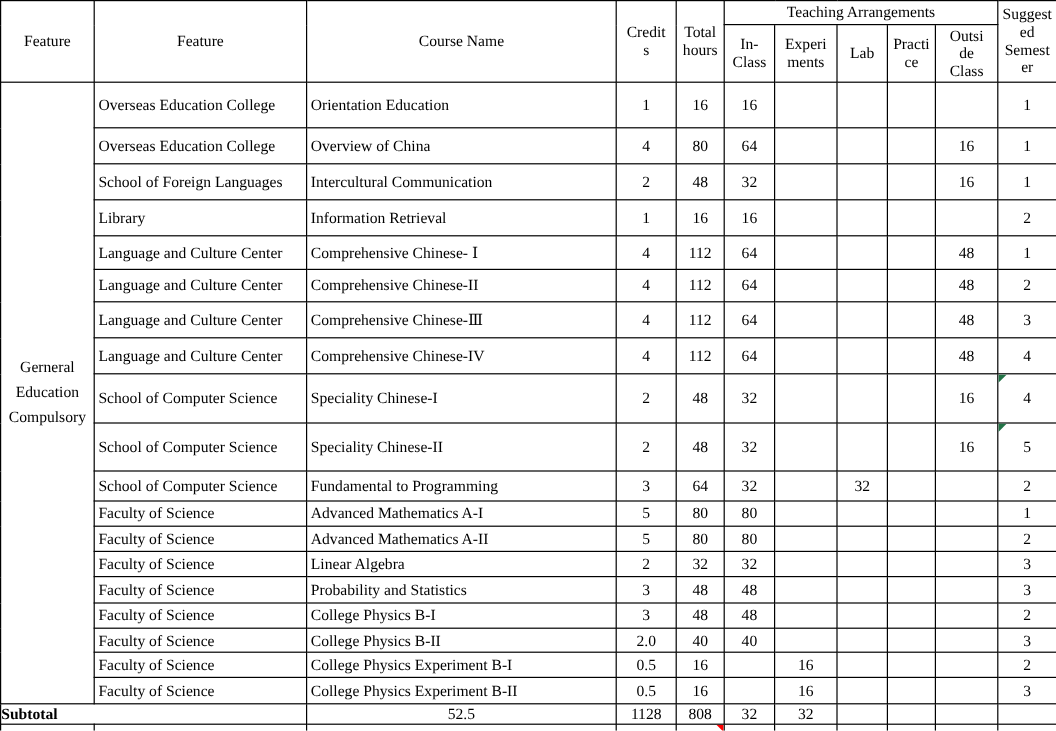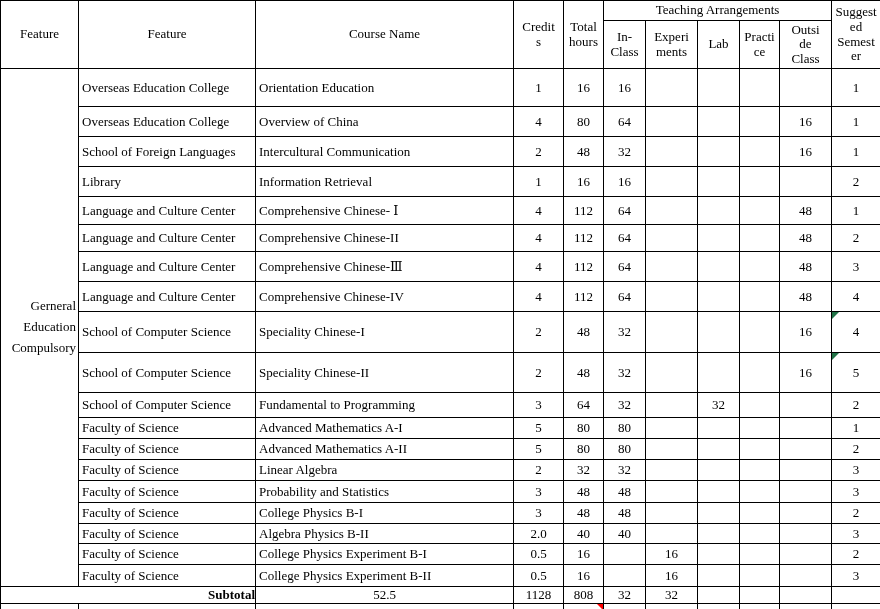--- a/index.html
+++ b/index.html
@@ -27,22 +27,22 @@
   }
   .grid th {
     font-weight: normal;
     text-align: center;
     white-space: pre-line;
     line-height: 1.12;
     padding: 0 1px;
   }
   td.txt { text-align: left; padding: 0 18px 0 3px; }
   td.num { text-align: center; }
-  td.feature-cell { text-align: right; line-height: 1.6; padding: 12px 2px; }
-  td.subtotal-label { text-align: right; font-weight: bold; }
+  td.feature-cell { text-align: center; line-height: 1.6; padding: 12px 2px; }
+  td.subtotal-label { text-align: left; font-weight: bold; }
   td.rel { position: relative; }
   .green-tri {
     position: absolute; top: 0; left: 0; width: 0; height: 0;
     border-top: 7px solid #217346;
     border-right: 7px solid transparent;
   }
   .red-tri {
     position: absolute; top: 0; right: 0; width: 0; height: 0;
     border-top: 6px solid #ff0000;
     border-left: 6px solid transparent;
@@ -283,21 +283,21 @@
           <td class="num">48</td>
           <td class="num">48</td>
           <td class="num"></td>
           <td class="num"></td>
           <td class="num"></td>
           <td class="num"></td>
           <td class="num">2</td>
         </tr>
         <tr style="height: 20px;">
           <td class="txt">Faculty of Science</td>
-          <td class="txt">Algebra Physics B-II</td>
+          <td class="txt">College Physics B-II</td>
           <td class="num">2.0</td>
           <td class="num">40</td>
           <td class="num">40</td>
           <td class="num"></td>
           <td class="num"></td>
           <td class="num"></td>
           <td class="num"></td>
           <td class="num">3</td>
         </tr>
         <tr style="height: 21px;">

